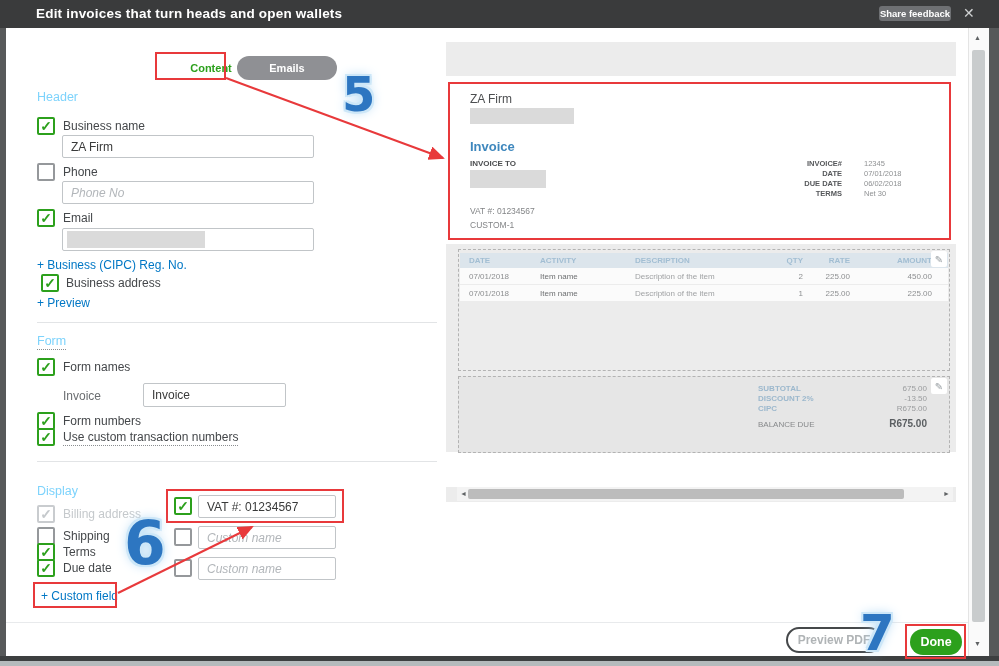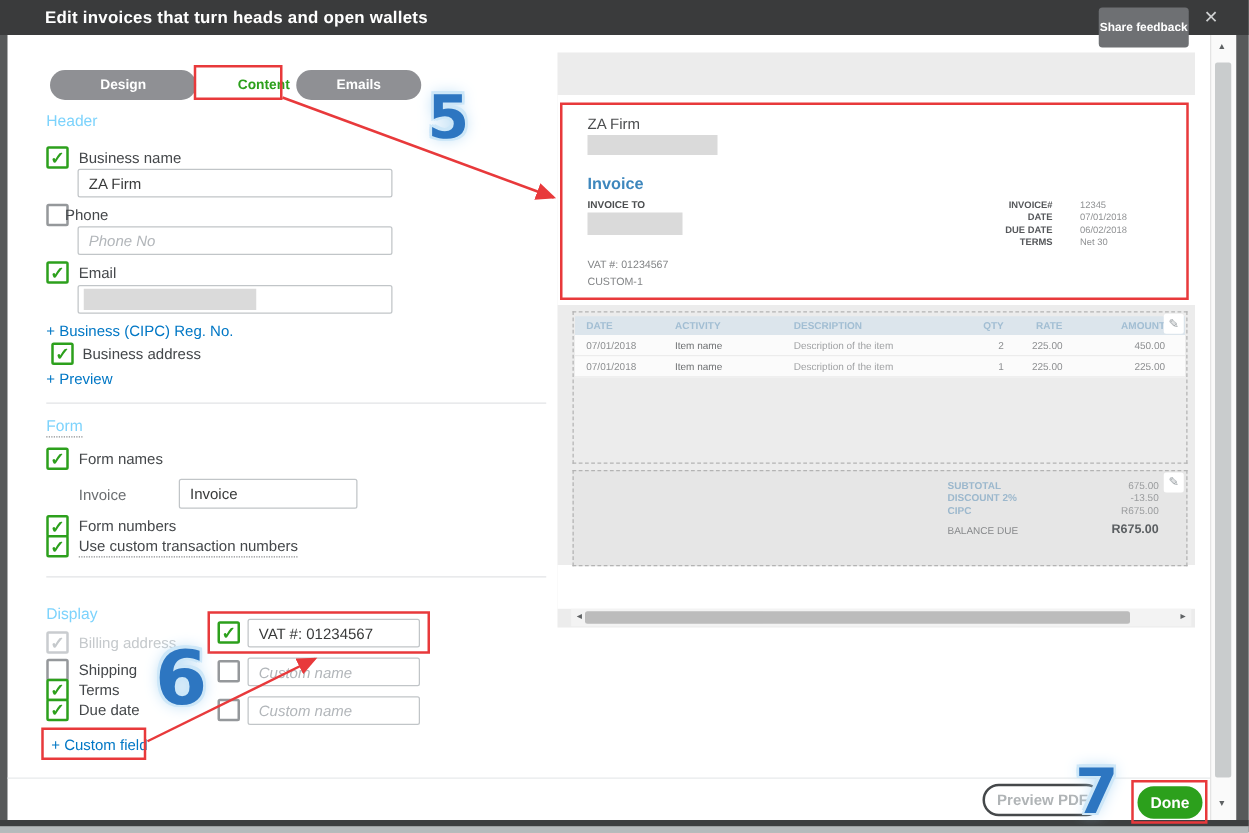--- a/index.html
+++ b/index.html
@@ -1,21 +1,21 @@
 <!DOCTYPE html>
 <html><head>
 <meta charset="utf-8">
 <style>
   html,body{margin:0;padding:0;}
   body{width:999px;height:666px;overflow:hidden;font-family:"Liberation Sans",sans-serif;background:#b5babc;}
   .screen{position:relative;width:999px;height:666px;background:#57595a;}
   
   .titlebar{position:absolute;left:0;top:0;width:999px;height:28px;background:#3a3b3c;z-index:5;}
   .titlebar .ttl{position:absolute;left:16px;top:6px;color:#fff;font-size:13.5px;font-weight:bold;letter-spacing:.2px;margin-left:20px;}
-  .share-btn{position:absolute;left:879px;top:6px;width:72px;height:32px;background:#6e7073;border-radius:3px;color:#fff;font-size:9.5px;font-weight:bold;display:flex;align-items:center;justify-content:center;cursor:pointer;}
+  .share-btn{position:absolute;left:879px;top:6px;width:72px;height:15px;background:#6e7073;border-radius:3px;color:#fff;font-size:9.5px;font-weight:bold;display:flex;align-items:center;justify-content:center;cursor:pointer;}
   .close-x{position:absolute;left:963px;top:5px;color:#cfd1d2;font-size:14px;cursor:pointer;}
   
   .dialog{position:absolute;left:6px;top:28px;width:962px;height:630px;background:#ffffff;}
   .bottombar-dark{position:absolute;left:0;top:656px;width:999px;height:5px;background:#3d3f40;}
   .bottombar-light{position:absolute;left:0;top:661px;width:999px;height:5px;background:#b5babc;}
   
   .vscroll{position:absolute;left:968px;top:28px;width:20px;height:628px;background:#fafafa;border-left:1px solid #e4e4e4;z-index:6;}
   .vscroll .up{position:absolute;left:5px;top:6px;font-size:7px;color:#5f6264;}
   .vscroll .down{position:absolute;left:5px;top:612px;font-size:7px;color:#5f6264;}
   .vscroll .thumb{position:absolute;left:3px;top:22px;width:13px;height:572px;background:#c9cccd;border-radius:2px;}
@@ -76,34 +76,33 @@
   <div class="titlebar">
     <span class="ttl">Edit invoices that turn heads and open wallets</span>
     <div class="share-btn">Share feedback</div>
     <span class="close-x">✕</span>
   </div>
 
   <div class="dialog"></div>
   <div class="bottombar-dark"></div>
   <div class="bottombar-light"></div>
 
-  <div class="tab gray" style="left:40px;top:56px;width:117px;">Design</div>
   <div class="tab active" style="left:157px;top:56px;width:78px;">Content</div>
   <div class="tab gray" style="left:237px;top:56px;width:100px;">Emails</div>
 
   <div class="sect" style="left:37px;top:90px;">Header</div>
 
   <span class="cb on" style="left:37px;top:117px;">
       <span>✓</span>
     </span>
   <span class="lbl" style="left:63px;top:119px;">Business name</span>
   <input class="tinput" style="left: 62px; top: 135px; width: 252px; height: 23px;" readonly="" value="ZA Firm">
 
   <span class="cb" style="left:37px;top:163px;"></span>
-  <span class="lbl" style="left:52px;top:165px;text-align:center;">Phone</span>
+  <span class="lbl" style="left:63px;top:165px;text-align:center;">Phone</span>
   <input class="tinput" style="left: 62px; top: 181px; width: 252px; height: 23px;" readonly="" placeholder="Phone No">
 
   <span class="cb on" style="left:37px;top:209px;">
       <span>✓</span>
     </span>
   <span class="lbl" style="left:63px;top:211px;">Email</span>
   <input class="tinput" style="left: 62px; top: 228px; width: 252px; height: 23px;" readonly="">
   <div class="redact" style="left:67px;top:231px;width:138px;height:17px;"></div>
 
   <span class="link" style="left:37px;top:258px;">+ Business (CIPC) Reg. No.</span>

